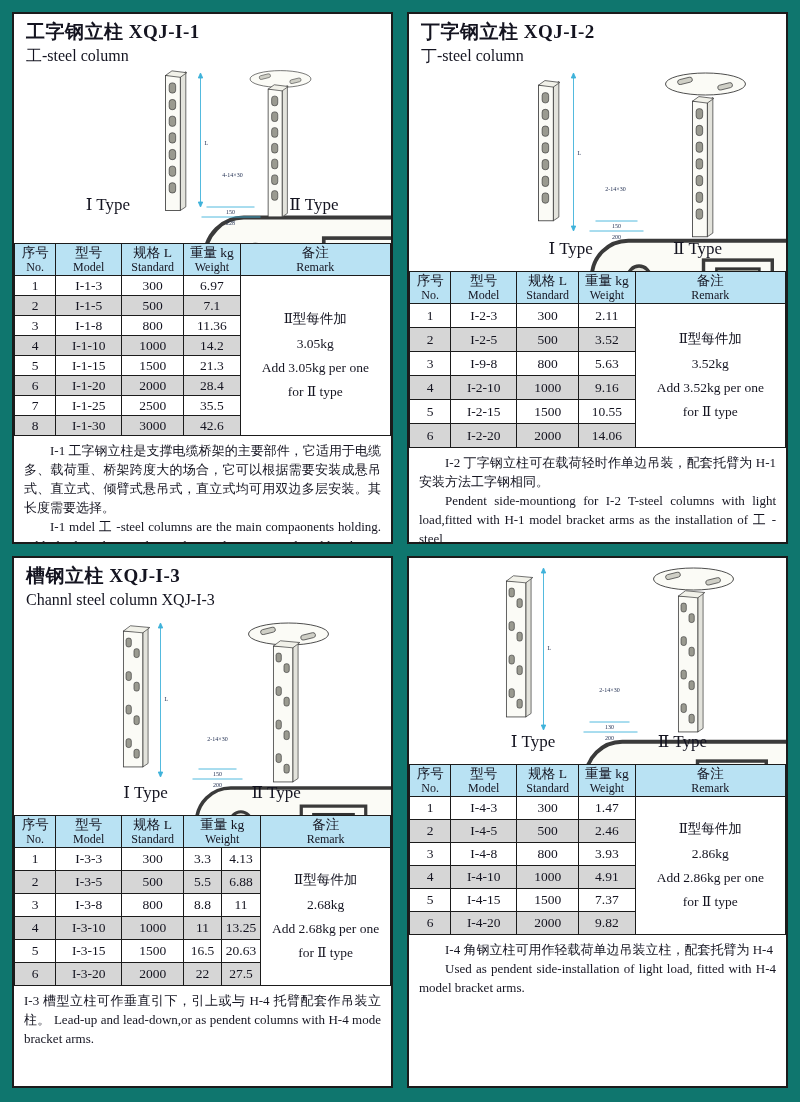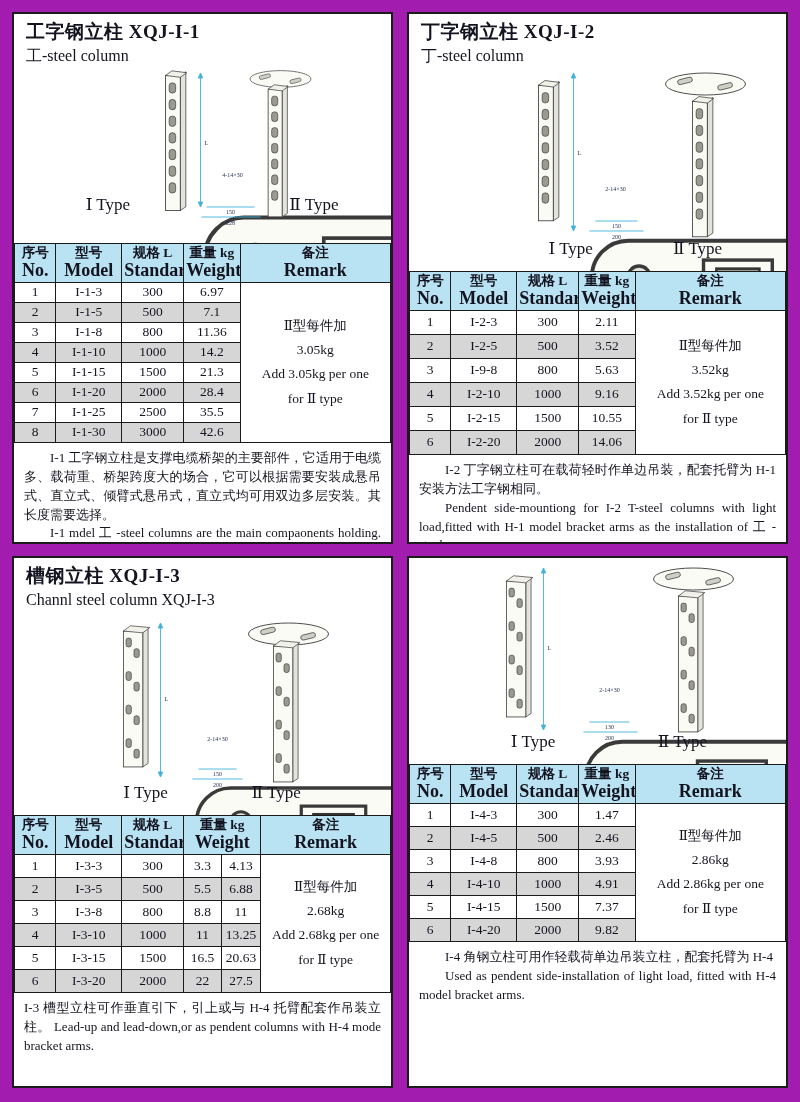--- a/index.html
+++ b/index.html
@@ -1,38 +1,38 @@
 <!DOCTYPE html>
 <html><head>
 <meta charset="utf-8">
 <style>
   html,body{margin:0;padding:0;background:#fff;}
   body{width:800px;height:1102px;font-family:"Liberation Serif","DejaVu Serif",serif;color:#141420;}
   .sheet{box-sizing:border-box;width:800px;height:1102px;padding:12px;display:grid;
-         grid-template-columns:1fr 1fr;grid-template-rows:532px 532px;column-gap:14px;row-gap:12px;background:#a21caf;}
+         grid-template-columns:1fr 1fr;grid-template-rows:532px 532px;column-gap:14px;row-gap:12px;background:#0f766e;}
   .panel{border:2px solid #1b1b1b;display:flex;flex-direction:column;overflow:hidden;position:relative;background:#fff;}
   .head{padding:7px 12px 0;}
   .t-zh{font-size:19px;font-weight:bold;letter-spacing:.5px;line-height:1.2;}
   .t-en{font-size:16px;margin-top:2px;line-height:1.2;}
   .drawing{position:relative;flex:0 0 auto;}
   .p1 .drawing{height:178px;}
   .p2 .drawing{height:206px;}
   .p3 .drawing,.p4 .drawing{height:206px;}
   .drawing svg{position:absolute;left:0;top:0;width:100%;height:100%;}
   .tlab{position:absolute;font-size:17px;color:#141420;}
   .p1 .tl1{left:19%;bottom:28px;} .p1 .tl2{left:73%;bottom:28px;}
   .p2 .tl1{left:37%;bottom:12px;} .p2 .tl2{left:70%;bottom:12px;}
   .p3 .tl1{left:29%;bottom:12px;} .p3 .tl2{left:63%;bottom:12px;}
   .p4 .tl1{left:27%;bottom:12px;} .p4 .tl2{left:66%;bottom:12px;}
 
   table{width:100%;border-collapse:collapse;table-layout:fixed;font-size:13.5px;}
   th,td{border:1px solid #1b1b1b;text-align:center;padding:1px 2px;overflow:hidden;}
-  thead th{background:#b9e2f3;font-weight:bold;}
+  thead th{background:#b9e2f3;font-weight:normal;}
   .h-zh{display:block;font-size:13.5px;line-height:1.2;}
-  .h-en{display:block;font-size:18px;line-height:1.1;}
+  .h-en{display:block;font-size:12px;line-height:1.1;}
   tbody tr.alt td{background:#d6d6d6;}
   tbody td.remark{background:#fff;vertical-align:middle;}
   .remark div{line-height:1.8;font-size:13.5px;}
   .p1 tbody td{height:17px;}
   .p2 tbody td{height:21px;}
   .p3 tbody td,.p4 tbody td{height:20px;}
 
   .desc{padding:6px 10px 0;font-size:13px;line-height:1.45;text-align:justify;}
   .desc p{margin:0;text-indent:2em;}
   .p3 .desc p{text-indent:0;}

